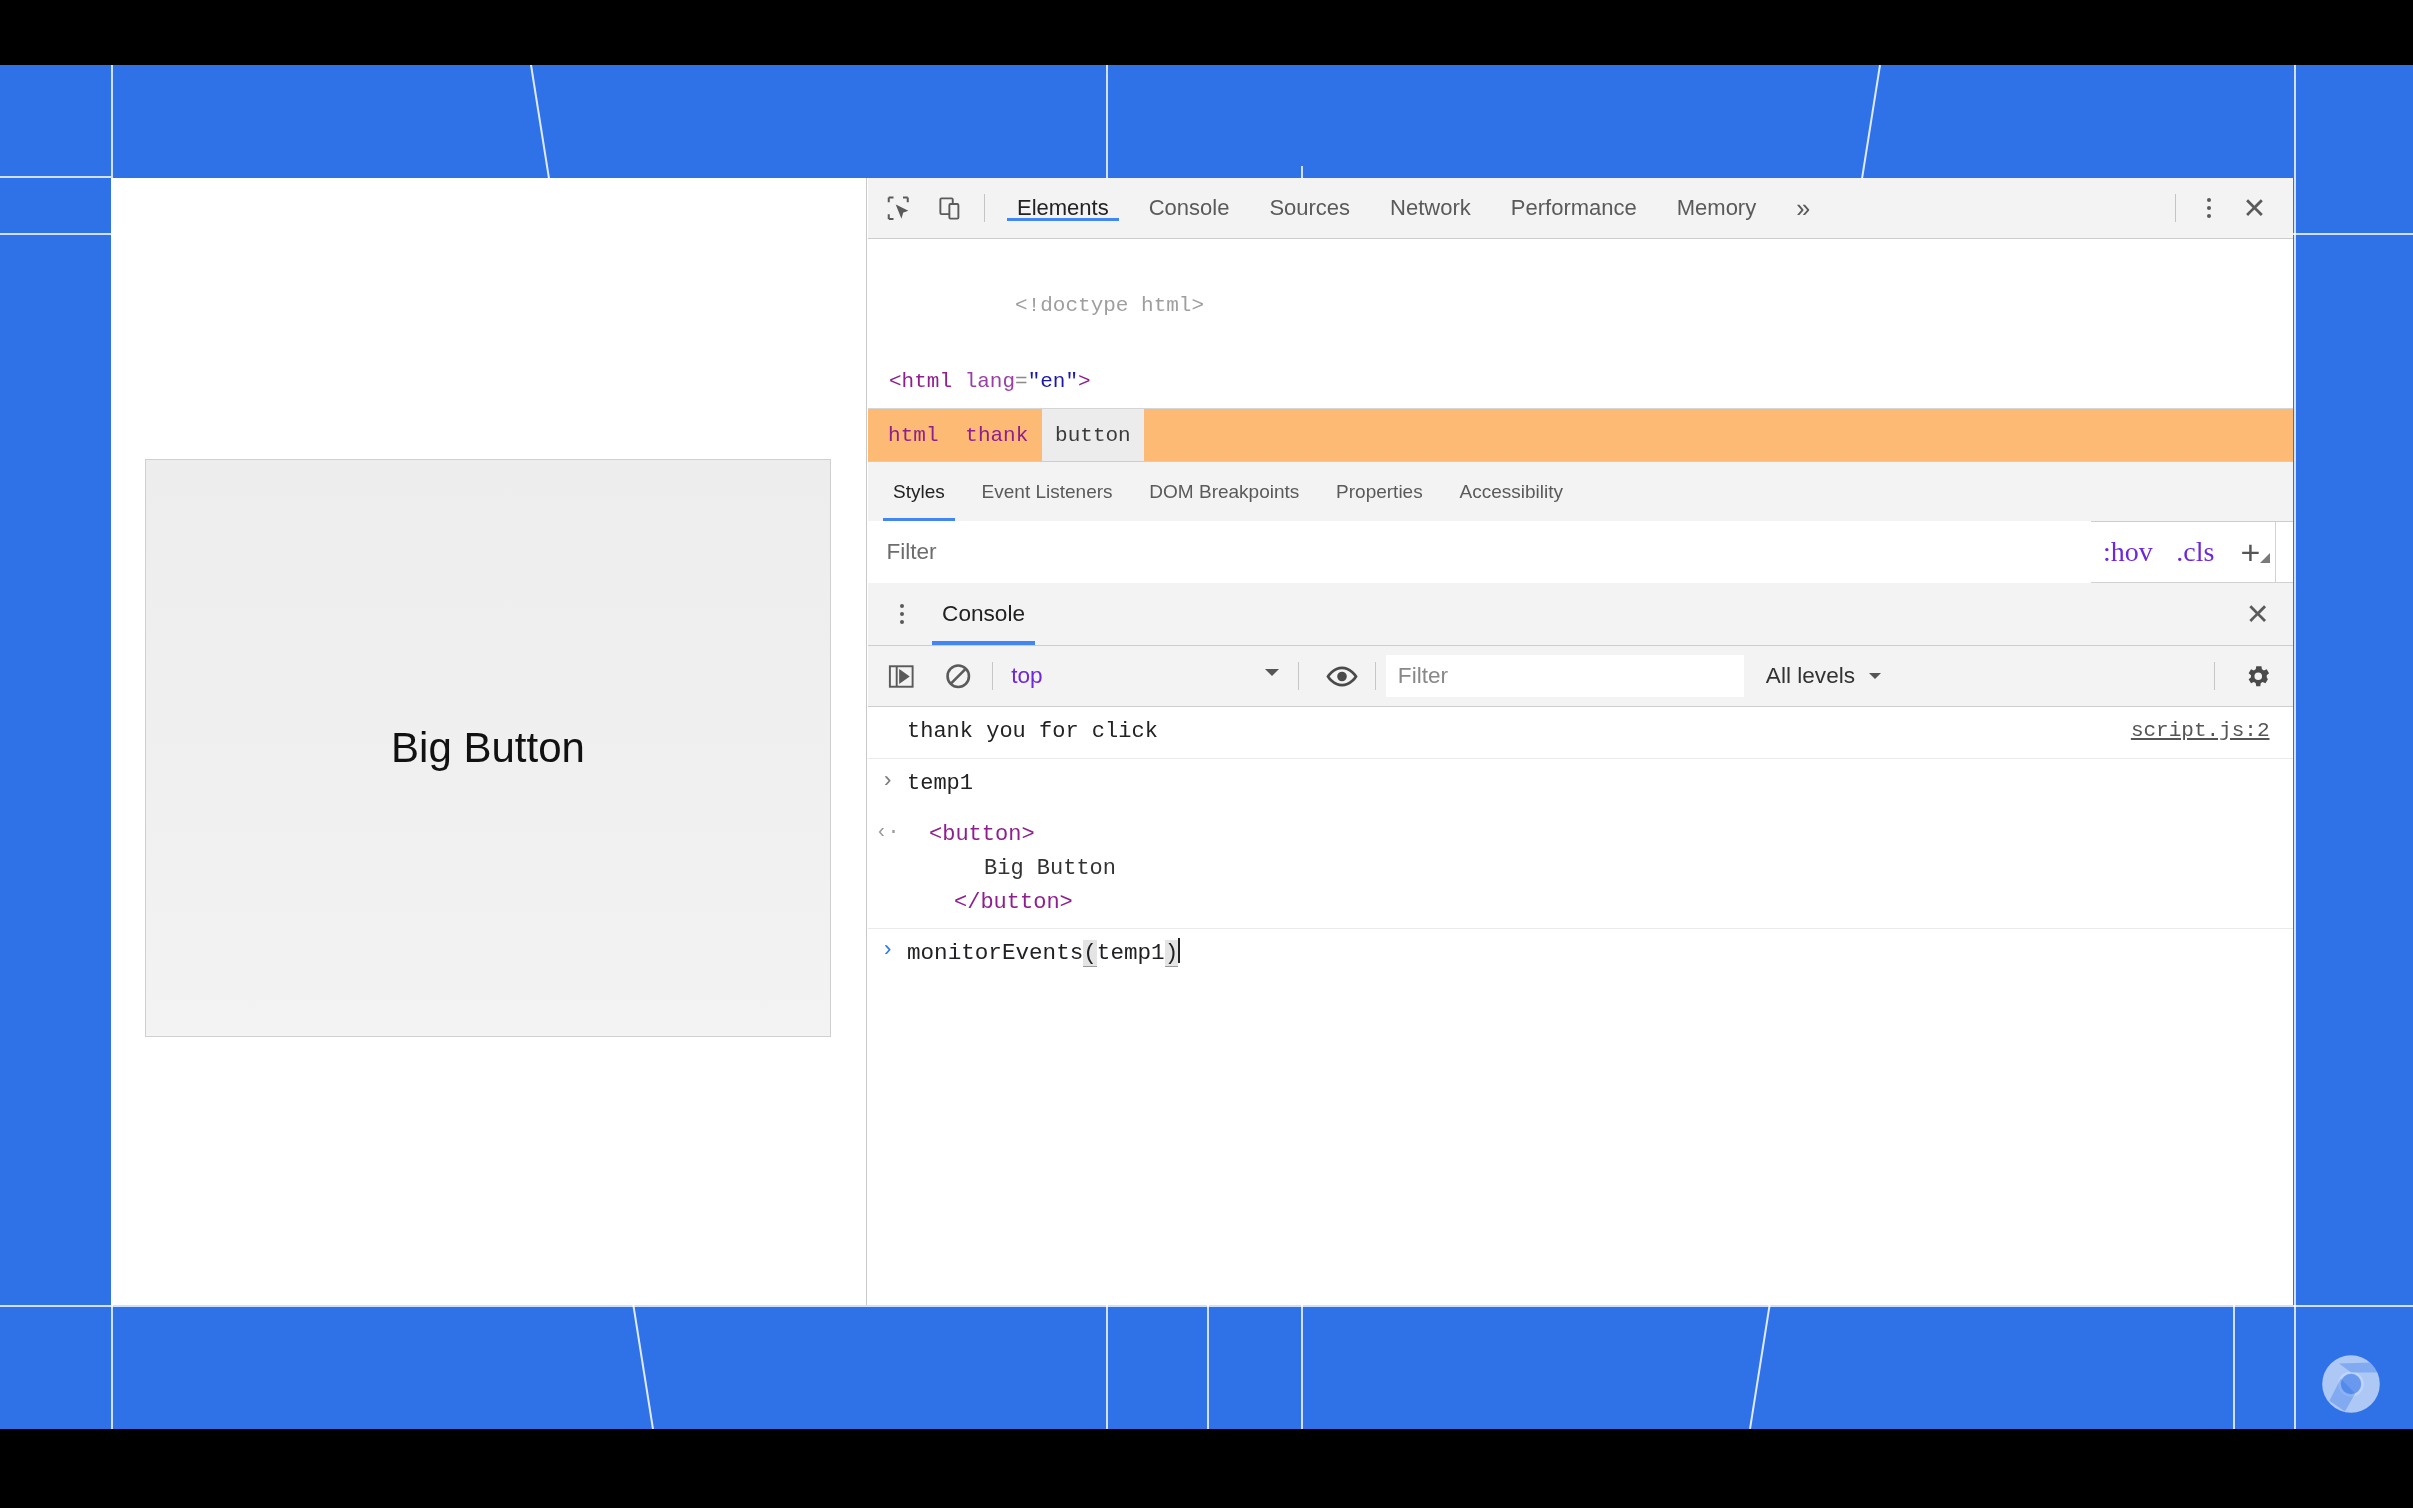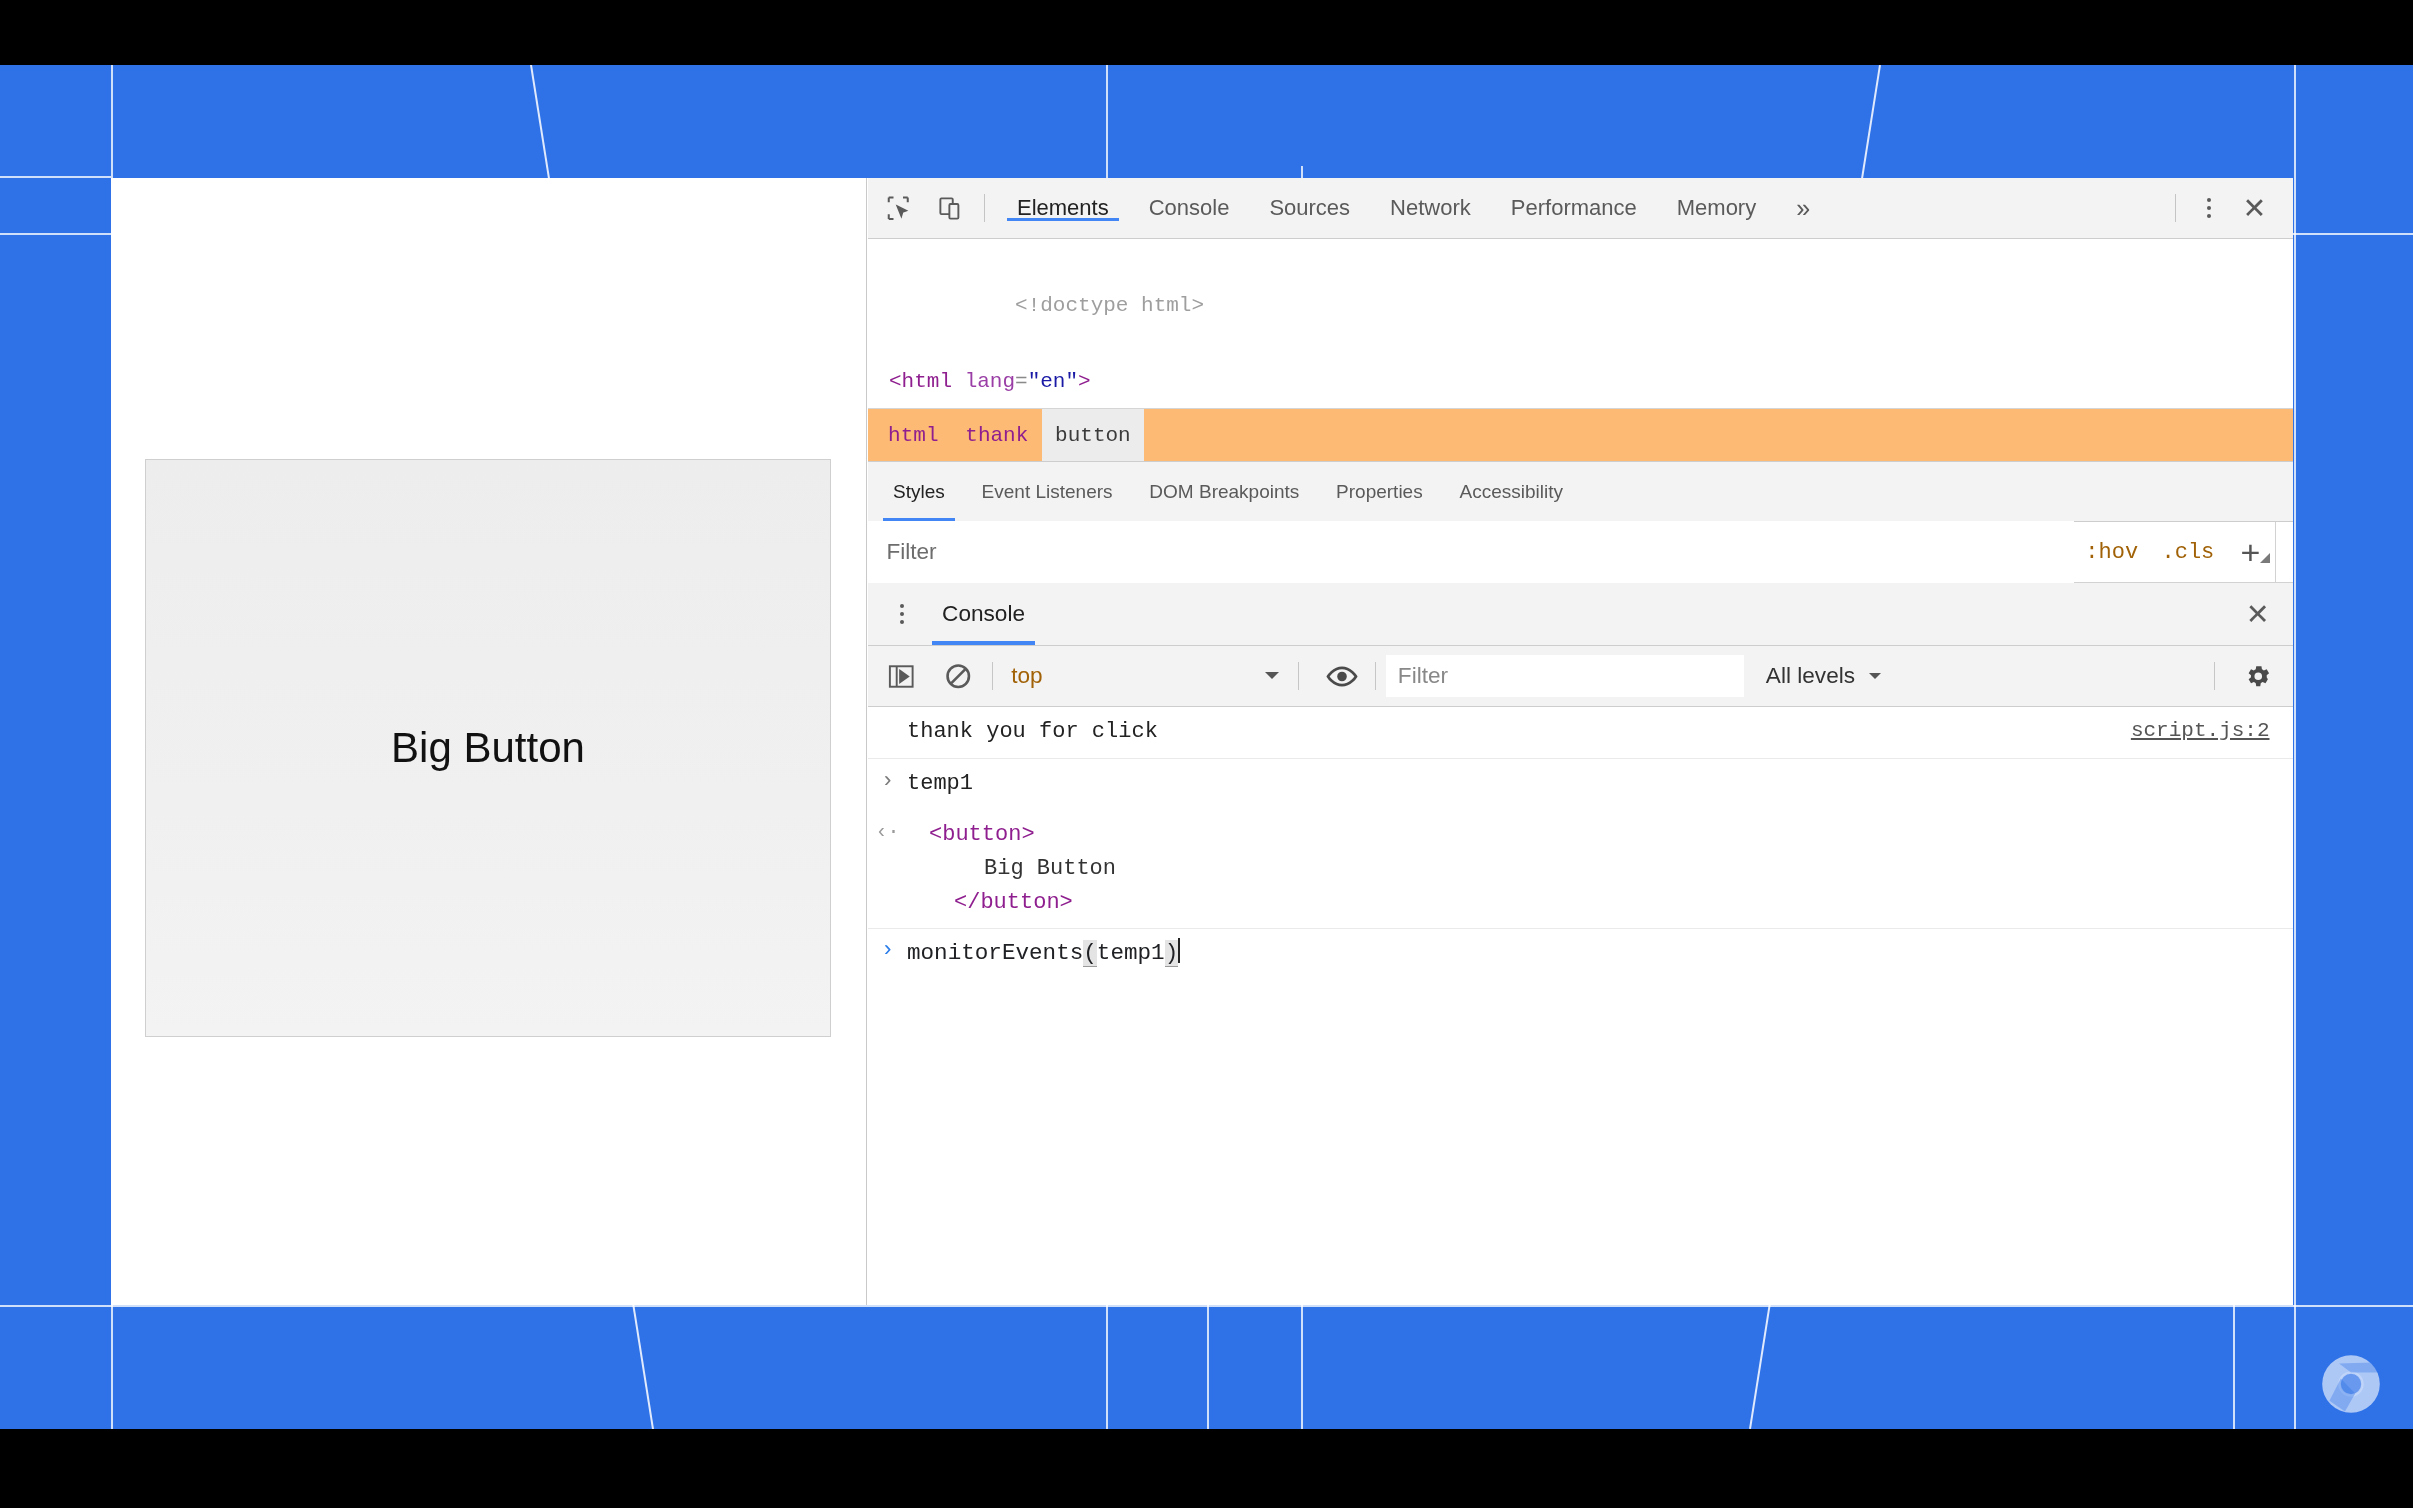--- a/index.html
+++ b/index.html
@@ -110,21 +110,21 @@
   .filter-bar{
     height:60px;min-height:60px;background:#fff;border-bottom:0.8px solid #d2d2d2;
     display:flex;align-items:center;
   }
   .filter-input{
     flex:1;height:100%;border:none;outline:none;background:#fff;
     font-size:22.6px;color:#5e5e5e;padding-left:18.4px;font-family:"Liberation Sans",sans-serif;
   }
   .filter-input::placeholder{color:#6d6d6d;}
   .fb-btn{
-    padding:0 11.7px;font-size:22px;color:#a16207;font-family:Liberation Mono, monospace;cursor:pointer;
+    padding:0 11.7px;font-size:28px;color:#6d28d9;font-family:Liberation Serif, serif;cursor:pointer;
     display:flex;align-items:center;height:100%;
   }
   .fb-plus{width:49px;display:flex;align-items:center;justify-content:center;font-size:34px;color:#555;cursor:pointer;position:relative;}
   .fb-plus:after{content:"";position:absolute;right:5px;bottom:8.4px;border:5px solid transparent;border-right-color:#7a7a7a;border-bottom-color:#7a7a7a;}
   .fb-edge{width:17px;height:100%;border-left:0.8px solid #d2d2d2;}
 
   
   .drawer{flex:1;display:flex;flex-direction:column;background:#fff;min-height:0;}
   .drawer-head{
     height:62px;min-height:62px;background:#f3f3f3;border-bottom:0.8px solid #cdcdcd;
@@ -135,22 +135,22 @@
   }
   .drawer-tab:after{content:"";position:absolute;left:8.4px;right:8.4px;bottom:0;height:4.2px;background:#4285f4;}
 
   .console-toolbar{
     height:60px;min-height:60px;background:#f3f3f3;border-bottom:0.8px solid #cdcdcd;
     display:flex;align-items:center;
   }
   .ct-icon{width:47px;height:47px;margin-left:10px;display:flex;align-items:center;justify-content:center;cursor:pointer;}
   .ct-sep{width:0.8px;height:28.5px;background:#c6c6c6;margin:0 10px;}
   .ctx-select{
-    display:flex;align-items:center;justify-content:space-between;width:268px;
-    font-size:22.6px;color:#a16207;cursor:pointer;padding:0 8.4px;
+    display:flex;justify-content:space-between;width:268px;
+    font-size:22.6px;color:#6d28d9;cursor:pointer;padding:0 8.4px;
   }
   .caret{border:7.5px solid transparent;border-top-color:#555;margin-top:5.9px;}
   .console-filter{
     width:344px;height:40px;background:#fff;border:none;outline:none;
     font-size:22.6px;color:#555;padding-left:11.7px;font-family:"Liberation Sans",sans-serif;
   }
   .console-filter::placeholder{color:#888;}
   .levels{display:flex;align-items:center;gap:14px;font-size:22.6px;color:#333;margin-left:22px;cursor:pointer;}
   .ct-right{margin-left:auto;display:flex;align-items:center;}
 

